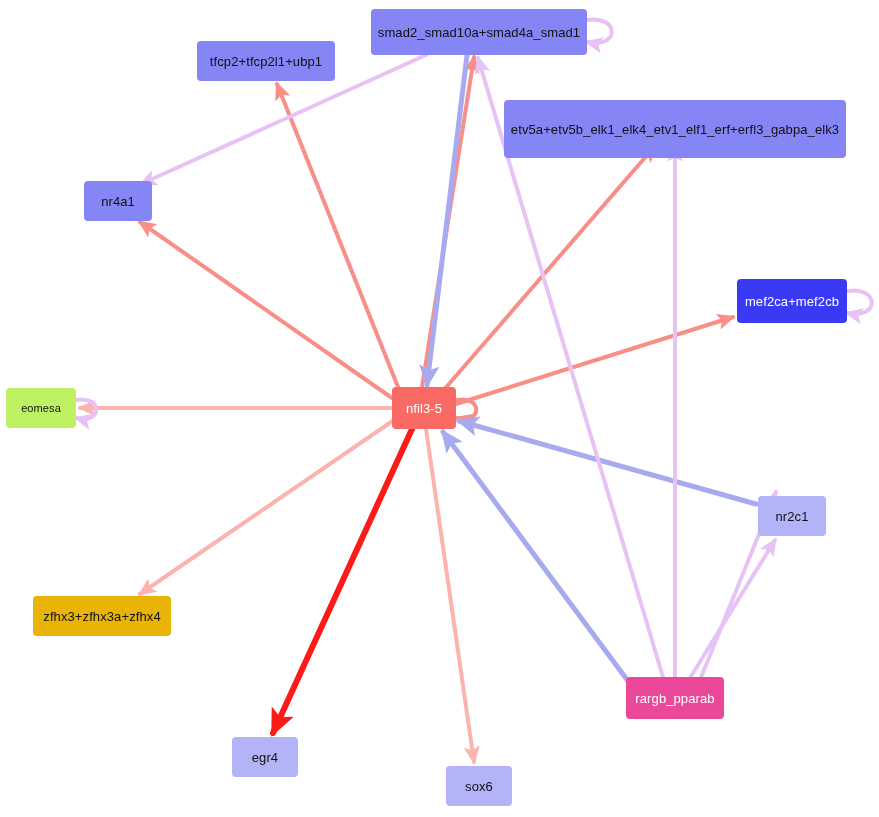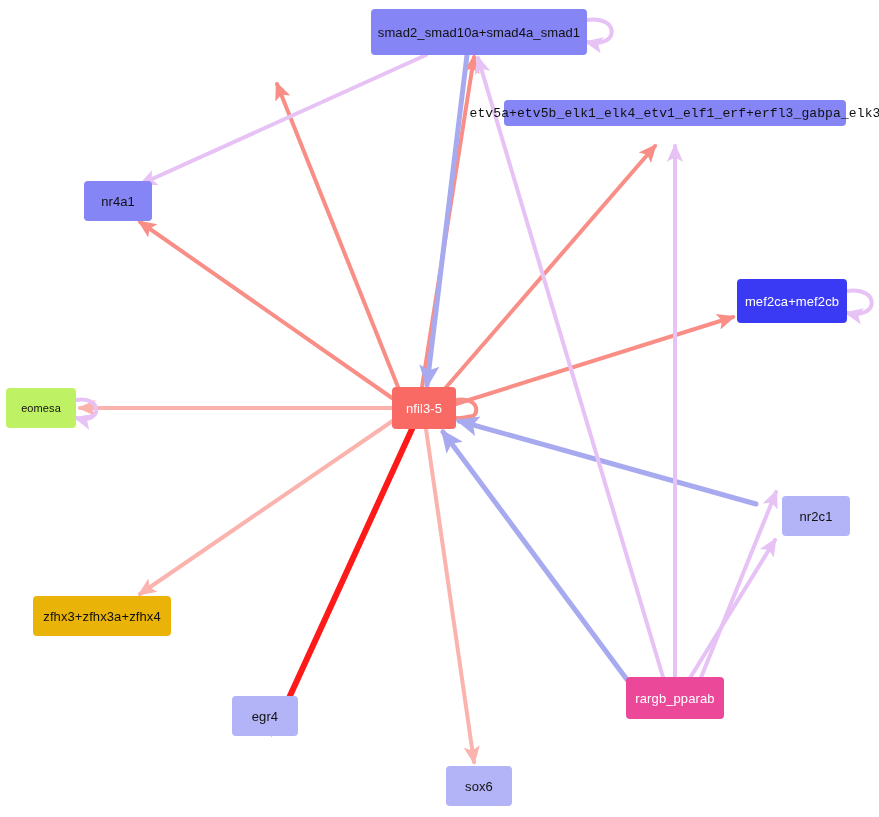--- a/index.html
+++ b/index.html
@@ -93,45 +93,48 @@
       <line x1="663" y1="677" x2="478" y2="58" stroke="#e7c2f5" stroke-width="4" stroke-linecap="round" marker-end="url(#arrow-e7c2f5)"></line>
       <line x1="675" y1="677" x2="675" y2="146" stroke="#e7c2f5" stroke-width="4" stroke-linecap="round" marker-end="url(#arrow-e7c2f5)"></line>
       <line x1="690" y1="678" x2="775" y2="540" stroke="#e7c2f5" stroke-width="4" stroke-linecap="round" marker-end="url(#arrow-e7c2f5)"></line>
       <line x1="700" y1="680" x2="776" y2="492" stroke="#e7c2f5" stroke-width="4" stroke-linecap="round" marker-end="url(#arrow-e7c2f5)"></line>
     </svg>
 
   <div id="node-layer">
       <div class="node" style="left: 371px; top: 9px; width: 216px; height: 46px; background: rgb(133, 133, 245); color: rgb(17, 17, 17); font-size: 13px;">
         <span class="node-label">smad2_smad10a+smad4a_smad1</span>
       </div>
-      <div class="node" style="left: 504px; top: 100px; width: 342px; height: 26px; background: rgb(133, 133, 245); color: rgb(17, 17, 17); font-size: 13px; font-family: Liberation Mono, monospace;">
+      <div class="node" style="left: 197px; top: 41px; width: 138px; height: 40px; background: rgb(133, 133, 245); color: rgb(17, 17, 17); font-size: 13px;">
+        <span class="node-label">tfcp2+tfcp2l1+ubp1</span>
+      </div>
+      <div class="node" style="left: 504px; top: 100px; width: 342px; height: 58px; background: rgb(133, 133, 245); color: rgb(17, 17, 17); font-size: 13px;">
         <span class="node-label">etv5a+etv5b_elk1_elk4_etv1_elf1_erf+erfl3_gabpa_elk3</span>
       </div>
       <div class="node" style="left: 84px; top: 181px; width: 68px; height: 40px; background: rgb(133, 133, 245); color: rgb(17, 17, 17); font-size: 13px;">
         <span class="node-label">nr4a1</span>
       </div>
       <div class="node" style="left: 737px; top: 279px; width: 110px; height: 44px; background: rgb(58, 58, 245); color: rgb(255, 255, 255); font-size: 13px;">
         <span class="node-label">mef2ca+mef2cb</span>
       </div>
       <div class="node" style="left: 6px; top: 388px; width: 70px; height: 40px; background: #bef264; color: rgb(17, 17, 17); font-size: 11px;">
         <span class="node-label">eomesa</span>
       </div>
       <div class="node" style="left: 392px; top: 387px; width: 64px; height: 42px; background: rgb(249, 106, 100); color: rgb(255, 255, 255); font-size: 13px;">
         <span class="node-label">nfil3-5</span>
       </div>
-      <div class="node" style="left: 758px; top: 496px; width: 68px; height: 40px; background: rgb(179, 179, 247); color: rgb(17, 17, 17); font-size: 13px; margin-left: 24px;">
+      <div class="node" style="left: 758px; top: 496px; width: 68px; height: 40px; background: rgb(179, 179, 247); color: rgb(17, 17, 17); font-size: 13px;">
         <span class="node-label">nr2c1</span>
       </div>
       <div class="node" style="left: 33px; top: 596px; width: 138px; height: 40px; background: #eab308; color: rgb(17, 17, 17); font-size: 13px;">
         <span class="node-label">zfhx3+zfhx3a+zfhx4</span>
       </div>
       <div class="node" style="left: 626px; top: 677px; width: 98px; height: 42px; background: #ec4899; color: rgb(255, 255, 255); font-size: 13px;">
         <span class="node-label">rargb_pparab</span>
       </div>
-      <div class="node" style="left: 232px; top: 696px; width: 66px; height: 40px; background: rgb(179, 179, 247); color: rgb(17, 17, 17); font-size: 13px;">
+      <div class="node" style="left: 232px; top: 737px; width: 66px; height: 40px; background: rgb(179, 179, 247); color: rgb(17, 17, 17); font-size: 13px;">
         <span class="node-label">egr4</span>
       </div>
       <div class="node" style="left: 446px; top: 766px; width: 66px; height: 40px; background: rgb(179, 179, 247); color: rgb(17, 17, 17); font-size: 13px;">
         <span class="node-label">sox6</span>
       </div>
     </div>
 
 </div>
 
 </body></html>

